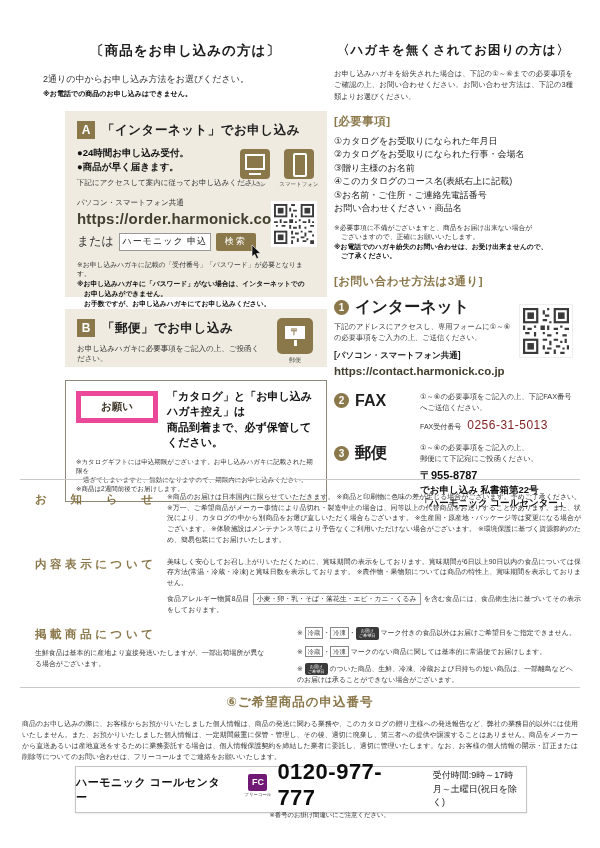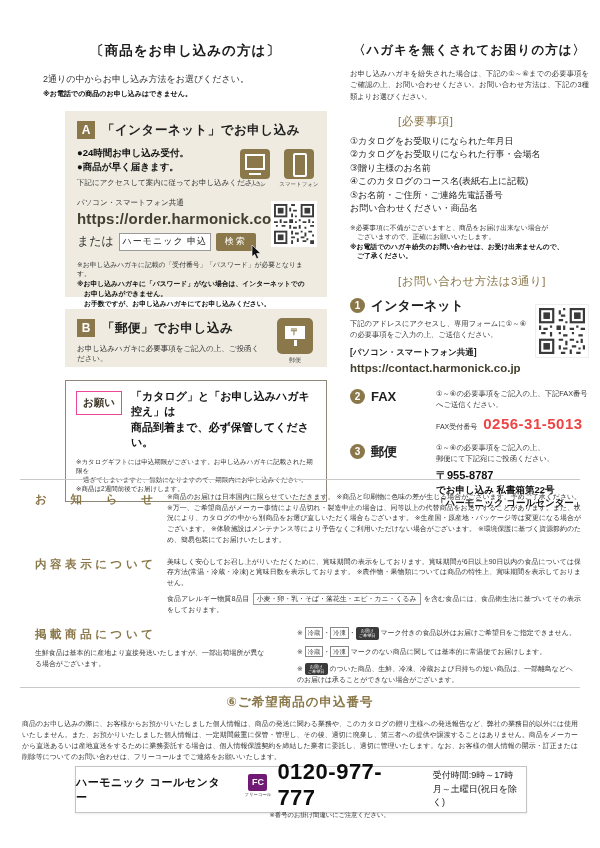--- a/index.html
+++ b/index.html
@@ -2,21 +2,21 @@
 <html><head>
 <meta charset="utf-8">
 <style>
   * { margin:0; padding:0; box-sizing:border-box; }
   html,body { background:#fff; }
   .page {
     position:relative; width:600px; height:848px; background:#ffffff;
     font-family:"Liberation Sans","DejaVu Sans",sans-serif; color:#3c3c3c; overflow:hidden;
   }
   .col-l { position:absolute; left:43px; top:42px; width:285px; }
-  .col-r { position:absolute; left:350px; top:42px; width:239px; }
+  .col-r { position:absolute; left:334px; top:42px; width:239px; }
   .pagetitle { font-size:13.5px; font-weight:bold; color:#1c1c1c; text-align:center; letter-spacing:1px; }
   .pagetitle.r { font-size:12.5px; }
   .intro { font-size:9px; margin-top:13px; color:#333; }
   .intro-note { font-size:7px; font-weight:bold; color:#111; margin-top:3px; }
   .beigebox { background:#efebe0; margin:12px 0 0 22px; width:262px; padding:10px 12px; position:relative; }
   .boxhead { display:flex; align-items:center; gap:7px; }
   .abadge { width:18px; height:18px; background:#8a784a; color:#fff; font-weight:bold; font-size:12px;
     display:flex; align-items:center; justify-content:center; flex-shrink:0; }
   .boxtitle { font-size:12.5px; font-weight:bold; color:#1e1e1e; letter-spacing:0.5px; }
   .bullets { margin-top:7px; font-size:9.5px; font-weight:bold; color:#111; line-height:1.45; }
@@ -42,44 +42,44 @@
   .boxnotes .b { font-weight:bold; color:#111; }
   .boxnotes .ind { padding-left:7px; }
   .mailwrap { position:absolute; right:14px; top:9px; display:flex; flex-direction:column; align-items:center; }
   .mail-icon { width:36px; height:36px; background:#8a784a; border-radius:5px; display:flex; flex-direction:column; align-items:center; justify-content:center; }
   .mail-card { width:20px; height:13px; background:#fff; color:#8a784a; font-size:9px; font-weight:bold;
     display:flex; align-items:center; justify-content:center; }
   .mail-stem { width:3px; height:6px; background:#fff; margin-top:1px; }
   .mail-cap { font-size:6px; color:#555; margin-top:2px; }
   .reqbox { border:1px solid #8f8878; margin:13px 0 0 22px; width:262px; padding:8px 10px; background:#fff; }
   .reqhead { display:flex; align-items:flex-start; gap:9px; }
-  .reqlabel { border:1px solid #ec4899; font-size:10.5px; font-weight:bold; color:#3c3424; padding:4px 6px; flex-shrink:0; margin-top:2px; }
+  .reqlabel { border:5px solid #ec4899; font-size:10.5px; font-weight:bold; color:#3c3424; padding:4px 20px; flex-shrink:0; margin-top:2px; }
   .reqtitle { font-size:11px; font-weight:bold; color:#111; line-height:1.4; }
   .reqnotes { font-size:6.5px; line-height:1.4; color:#333; margin-top:6px; }
   
   .intro-r { font-size:7.3px; line-height:1.55; margin-top:9px; color:#333; text-align:justify; }
-  .h-brown { font-size:11.5px; font-weight:normal; color:#8a784a; letter-spacing:0.5px;margin-left:48px; }
+  .h-brown { font-size:11.5px; font-weight:bold; color:#8a784a; letter-spacing:0.5px; }
   .req-items { margin-top:6px; font-size:9px; color:#222; line-height:1.5; }
   .rnotes { font-size:6.8px; line-height:1.4; margin-top:7px; color:#333; }
   .rnotes .ind { padding-left:7px; }
   .rnotes .b { font-weight:bold; color:#111; }
   .method-head { display:flex; align-items:center; gap:6px; }
   .cnum { width:15px; height:15px; border-radius:50%; background:#8a784a; color:#fff; font-size:10px; font-weight:bold;
     display:flex; align-items:center; justify-content:center; flex-shrink:0; }
-  .mlabel { font-size:13px; font-weight:bold; color:#1e1e1e; }
+  .mlabel { font-size:16px; font-weight:bold; color:#1e1e1e; }
   .mtext { font-size:7.3px; line-height:1.5; color:#333; margin-top:4px; }
   .m1text { width:178px; }
   .common-r { font-size:8.5px; font-weight:bold; color:#222; margin-top:6px; }
   .url-r { font-size:11.5px; font-weight:bold; color:#43402f; margin-top:3px; }
   .qr-r { position:absolute; right:0px; top:262px; width:54px; height:54px; background:#fff; padding:3px; border:1px solid #eee; }
   .mrow { display:flex; margin-top:15px; }
   .mrow .mhcol { width:86px; flex-shrink:0; }
   .faxnum-row { margin-top:4px; display:flex; align-items:baseline; gap:6px; }
   .faxnum-lbl { font-size:7px; color:#333; }
-  .faxnum { font-size:15px; font-weight:bold; color:#ef4444; letter-spacing:0.5px; }
+  .faxnum { font-size:12px; font-weight:normal; color:#7f1d1d; letter-spacing:0.5px; }
   .mailaddr { font-size:9.5px; font-weight:bold; color:#111; line-height:1.4; margin-top:3px; }
   .mailaddr .zip { font-size:11px; }
   
   .divider { position:absolute; left:20px; width:560px; height:1px; background:#c9c9c9; }
   .notices { position:absolute; left:35px; top:492px; width:546px; }
   .nrow { display:flex; margin-bottom:11px; }
   .nlabel { width:132px; flex-shrink:0; color:#8a784a; font-weight:bold; font-size:11.5px;
     text-align:justify; text-align-last:justify; padding-right:14px; }
   .ntext { flex:1; font-size:6.9px; line-height:1.55; color:#333; text-align:justify; }
   .allergy { display:inline-block; border:1px solid #999; padding:0 3px; margin:0 1px; }

